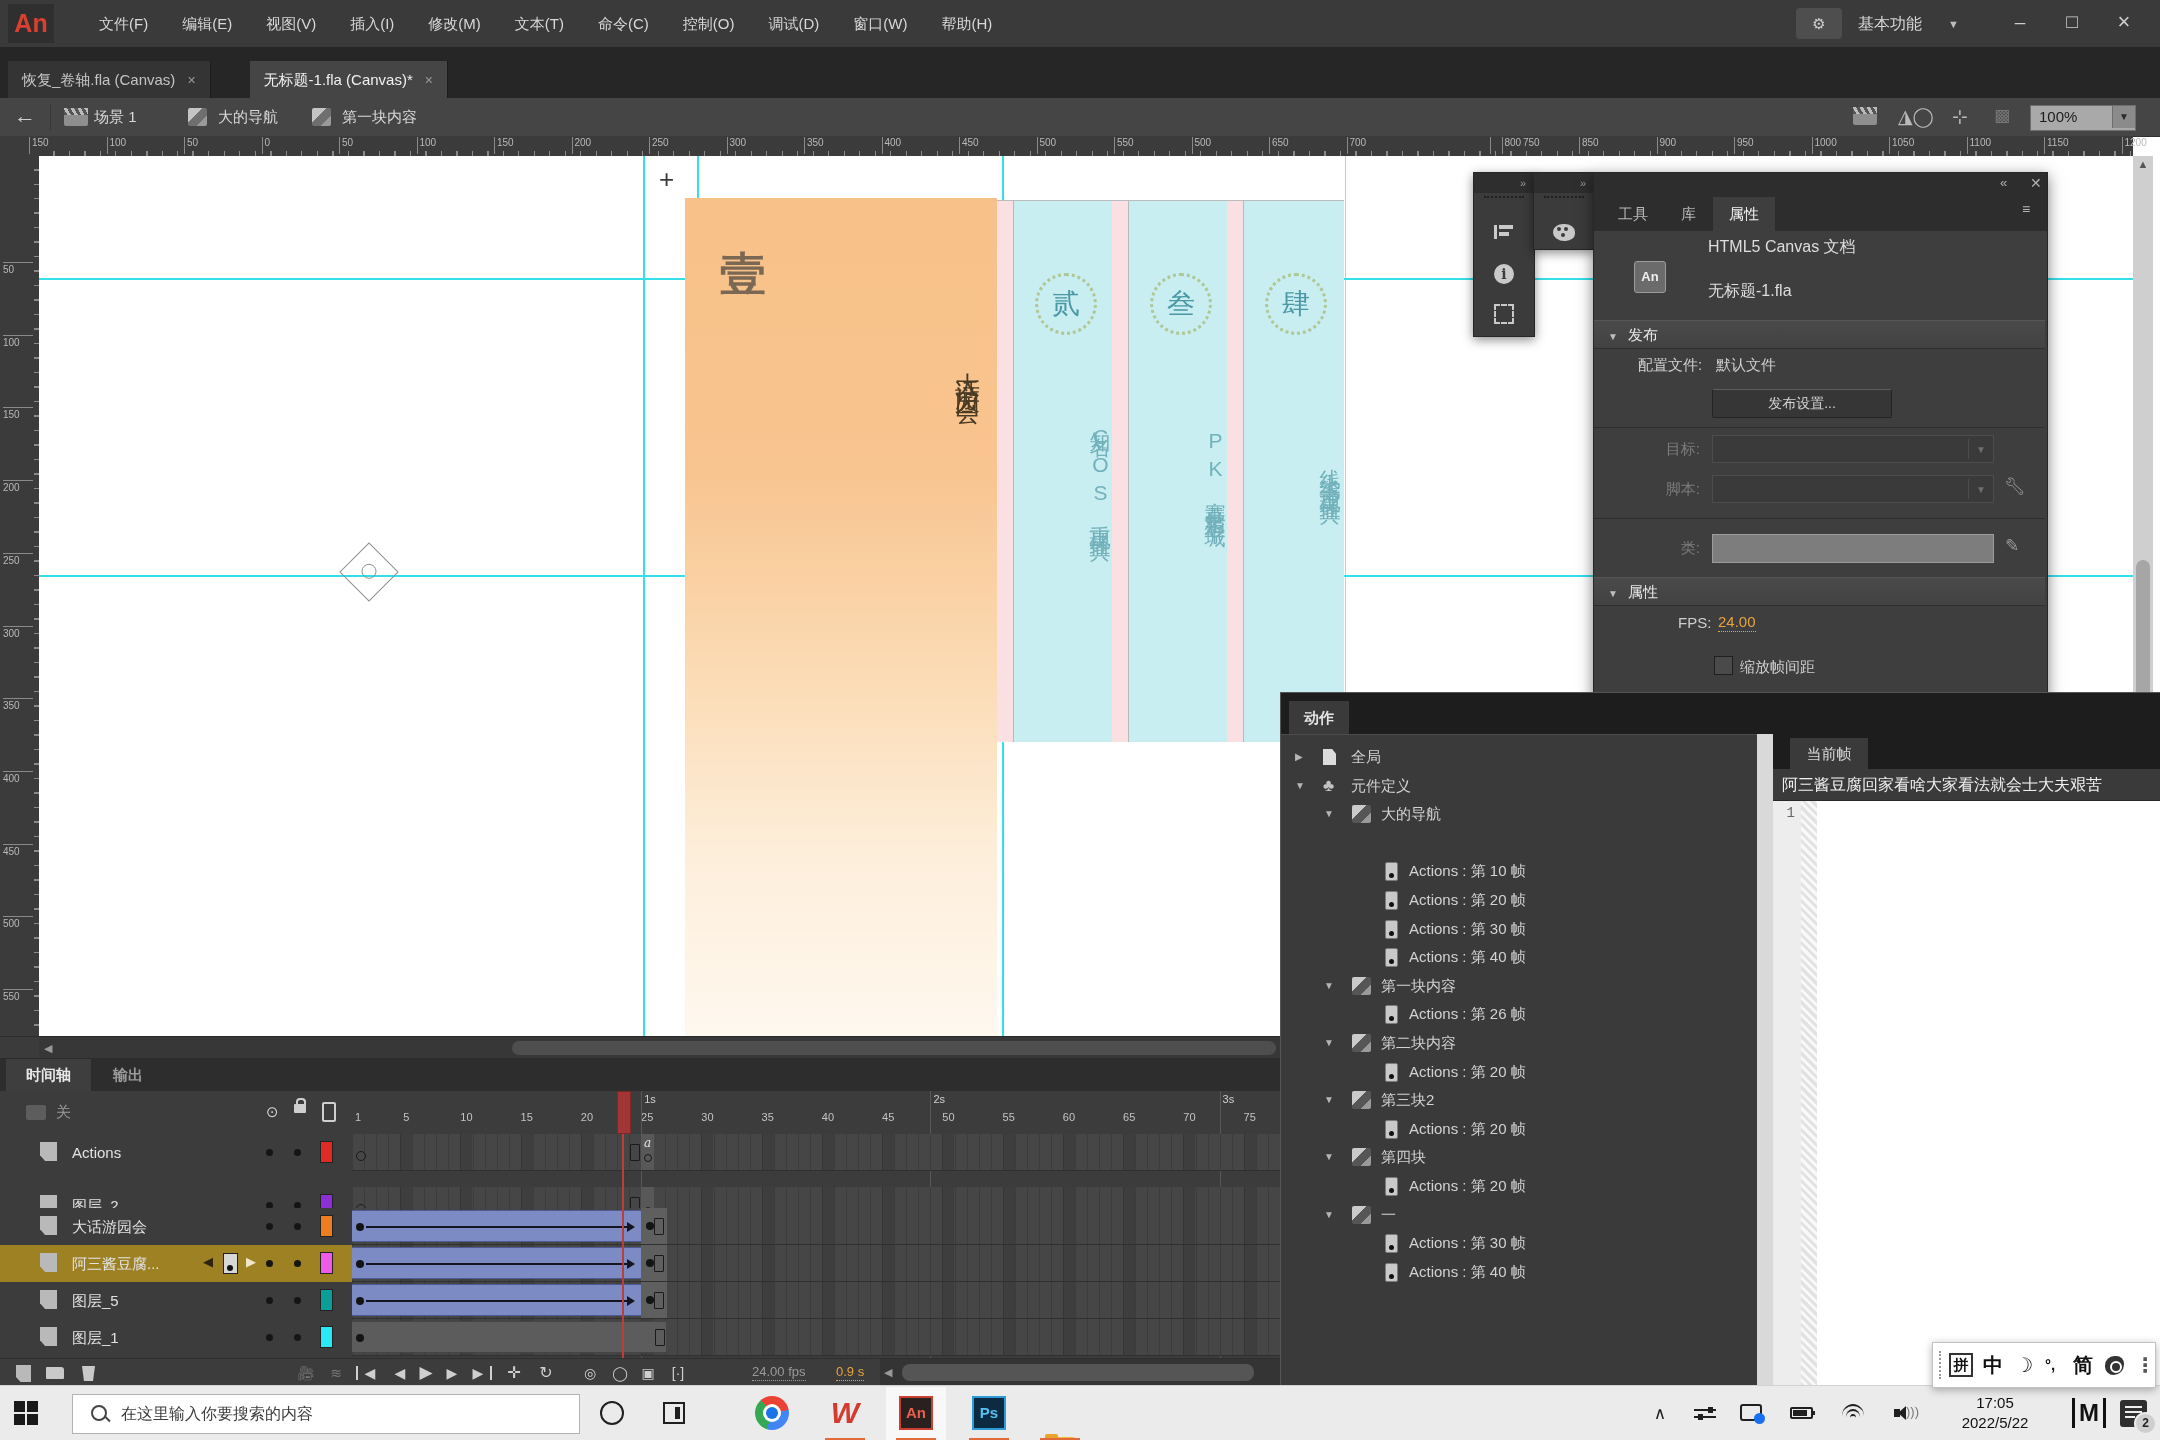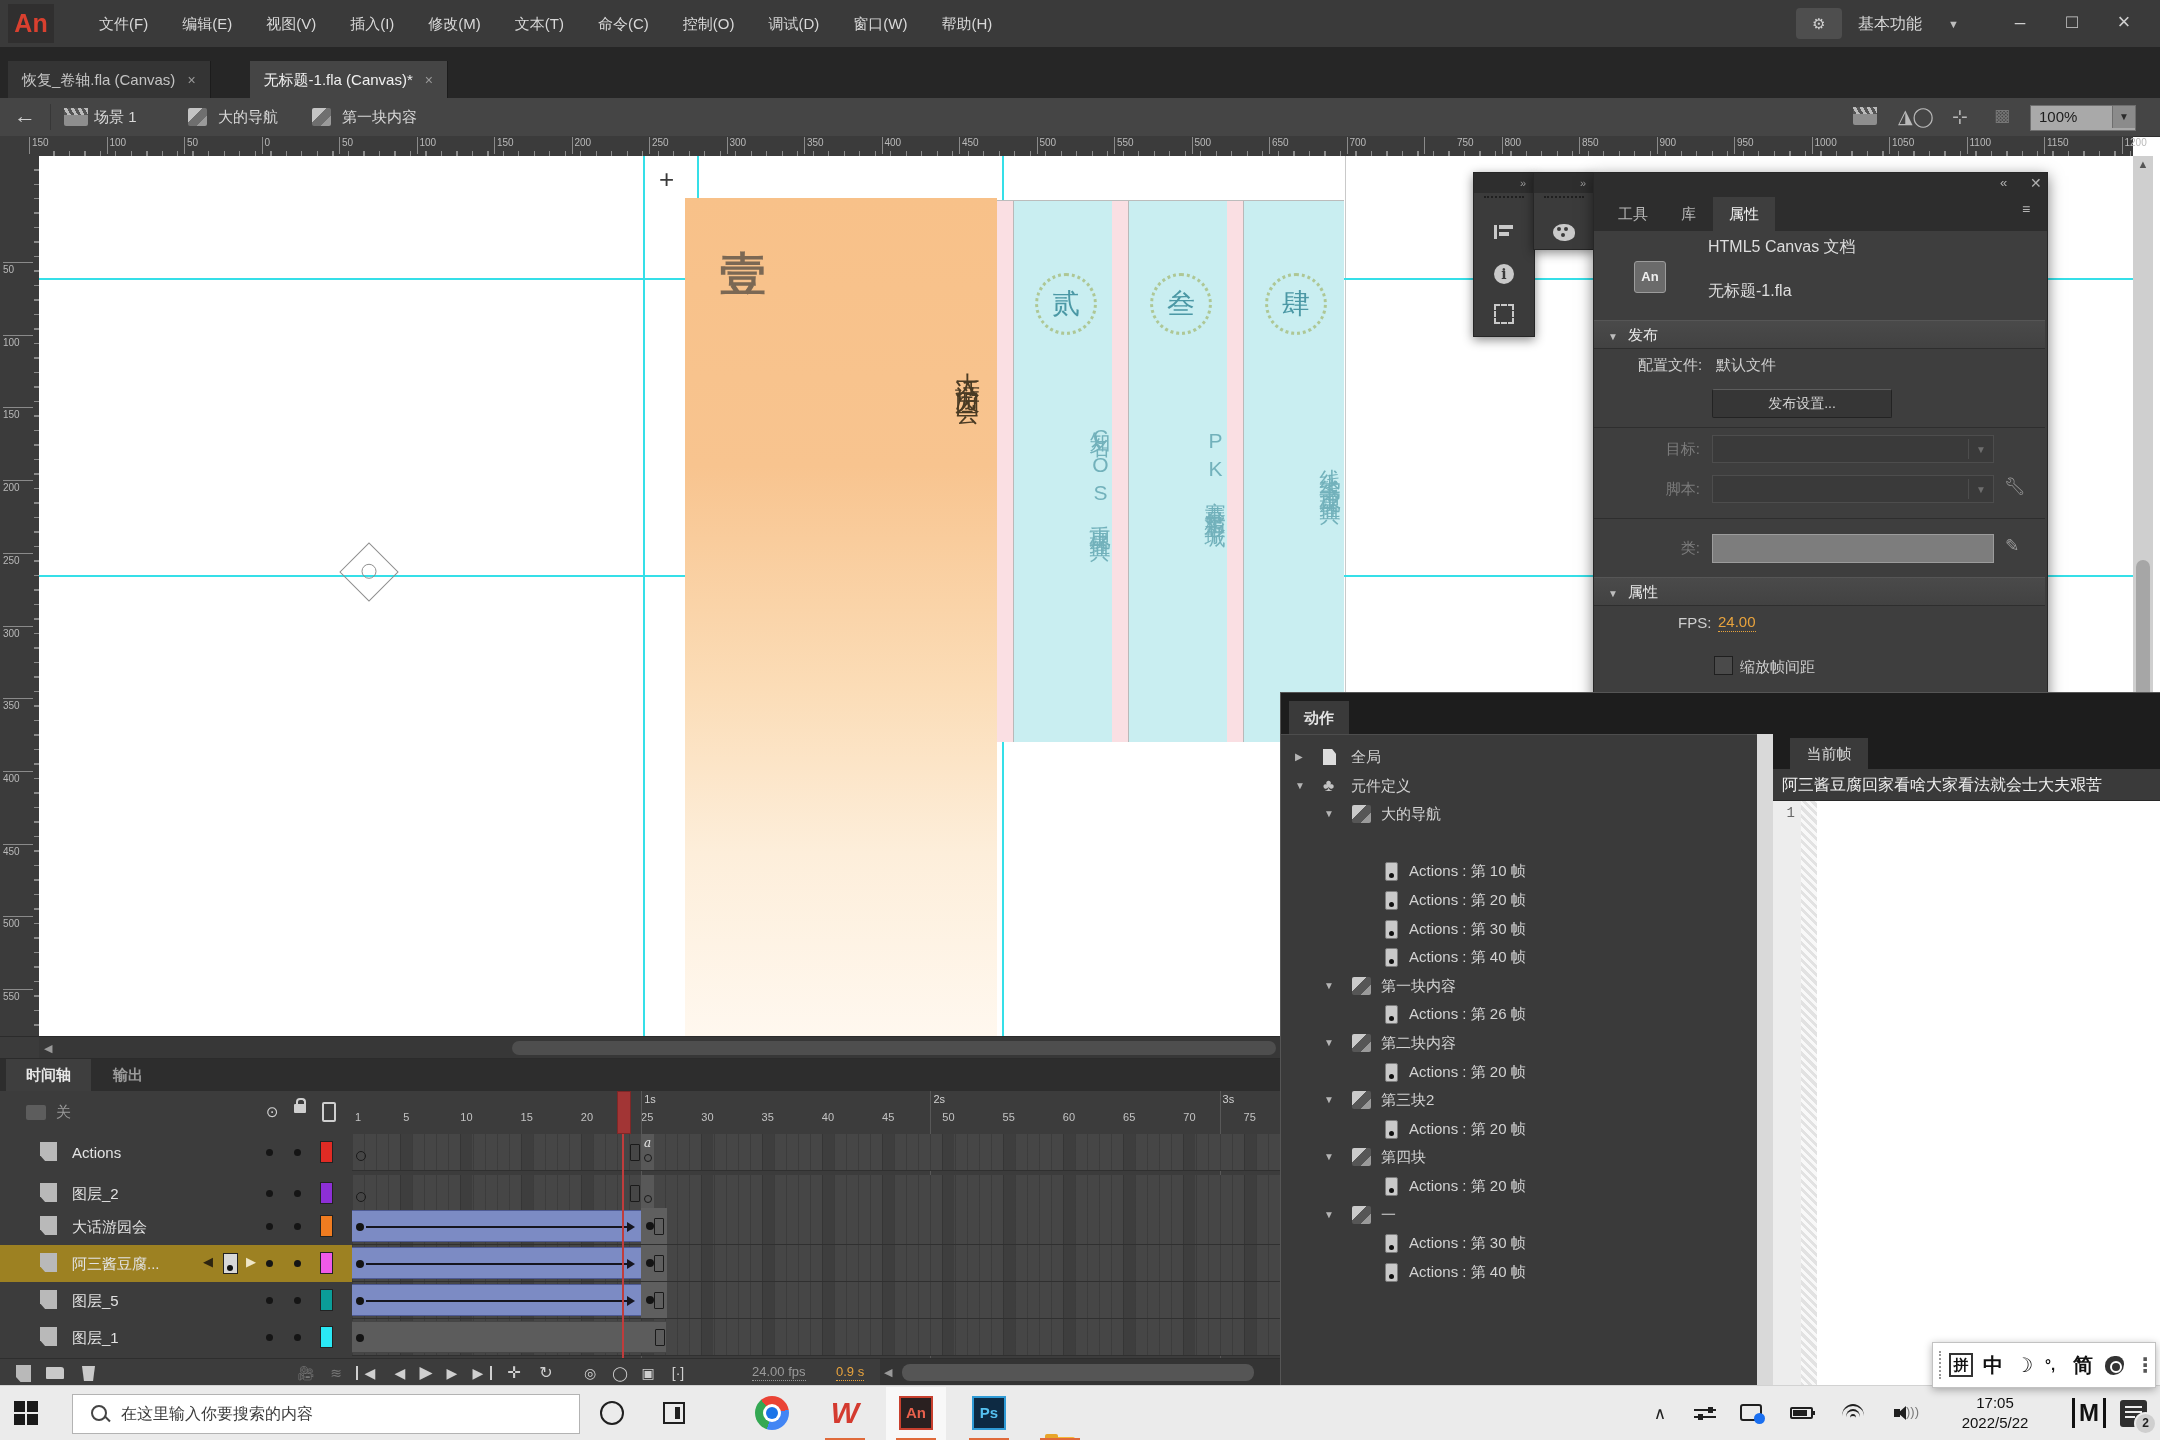--- a/index.html
+++ b/index.html
@@ -307,21 +307,21 @@
       <div class="abs hlbl nw" style="left: 610px;">250</div>
       <div class="abs hlbl nw" style="left: 687.5px;">300</div>
       <div class="abs hlbl nw" style="left: 765px;">350</div>
       <div class="abs hlbl nw" style="left: 842.5px;">400</div>
       <div class="abs hlbl nw" style="left: 920px;">450</div>
       <div class="abs hlbl nw" style="left: 997.5px;">500</div>
       <div class="abs hlbl nw" style="left: 1075px;">550</div>
       <div class="abs hlbl nw" style="left: 1152.5px;">500</div>
       <div class="abs hlbl nw" style="left: 1230px;">650</div>
       <div class="abs hlbl nw" style="left: 1307.5px;">700</div>
-      <div class="abs hlbl nw" style="left: 1385px; padding-left: 32px;">750</div>
+      <div class="abs hlbl nw" style="left: 1451px; padding-left: 32px;">750</div>
       <div class="abs hlbl nw" style="left: 1462.5px;">800</div>
       <div class="abs hlbl nw" style="left: 1540px;">850</div>
       <div class="abs hlbl nw" style="left: 1617.5px;">900</div>
       <div class="abs hlbl nw" style="left: 1695px;">950</div>
       <div class="abs hlbl nw" style="left: 1772.5px;">1000</div>
       <div class="abs hlbl nw" style="left: 1850px;">1050</div>
       <div class="abs hlbl nw" style="left: 1927.5px;">1100</div>
       <div class="abs hlbl nw" style="left: 2005px;">1150</div>
       <div class="abs hlbl nw" style="left: 2082.5px;">1200</div>
     </div>
@@ -608,21 +608,21 @@
           </div>
           <div class="fgrid">
             <div class="kcirc" style="left: 4px; top: 17px;"></div>
             <div class="endrect" style="left: 278px; top: 10px;"></div>
             <div class="graycell" style="left: 289px; width: 13px; background: rgb(88, 88, 88);">
               <div class="aglyph" style="left: 3px; top: 2px;">a</div>
               <div class="kcirc" style="left: 2.5px; top: 20px; width: 6px; height: 6px;"></div>
             </div>
           </div>
         </div>
-        <div class="lrow" style="top: 116px;">
+        <div class="lrow" style="top: 128px;">
           <div class="lname">
             <div class="pageic"></div>
             <div class="nm nw">图层_2</div>
             <div class="ldot" style="left: 266px;"></div>
             <div class="ldot" style="left: 294px;"></div>
             <div class="lswatch" style="background: rgb(141, 47, 214);"></div>
           </div>
           <div class="fgrid">
             <div class="kcirc" style="left: 4px; top: 17px;"></div>
             <div class="endrect" style="left: 278px; top: 10px;"></div>

